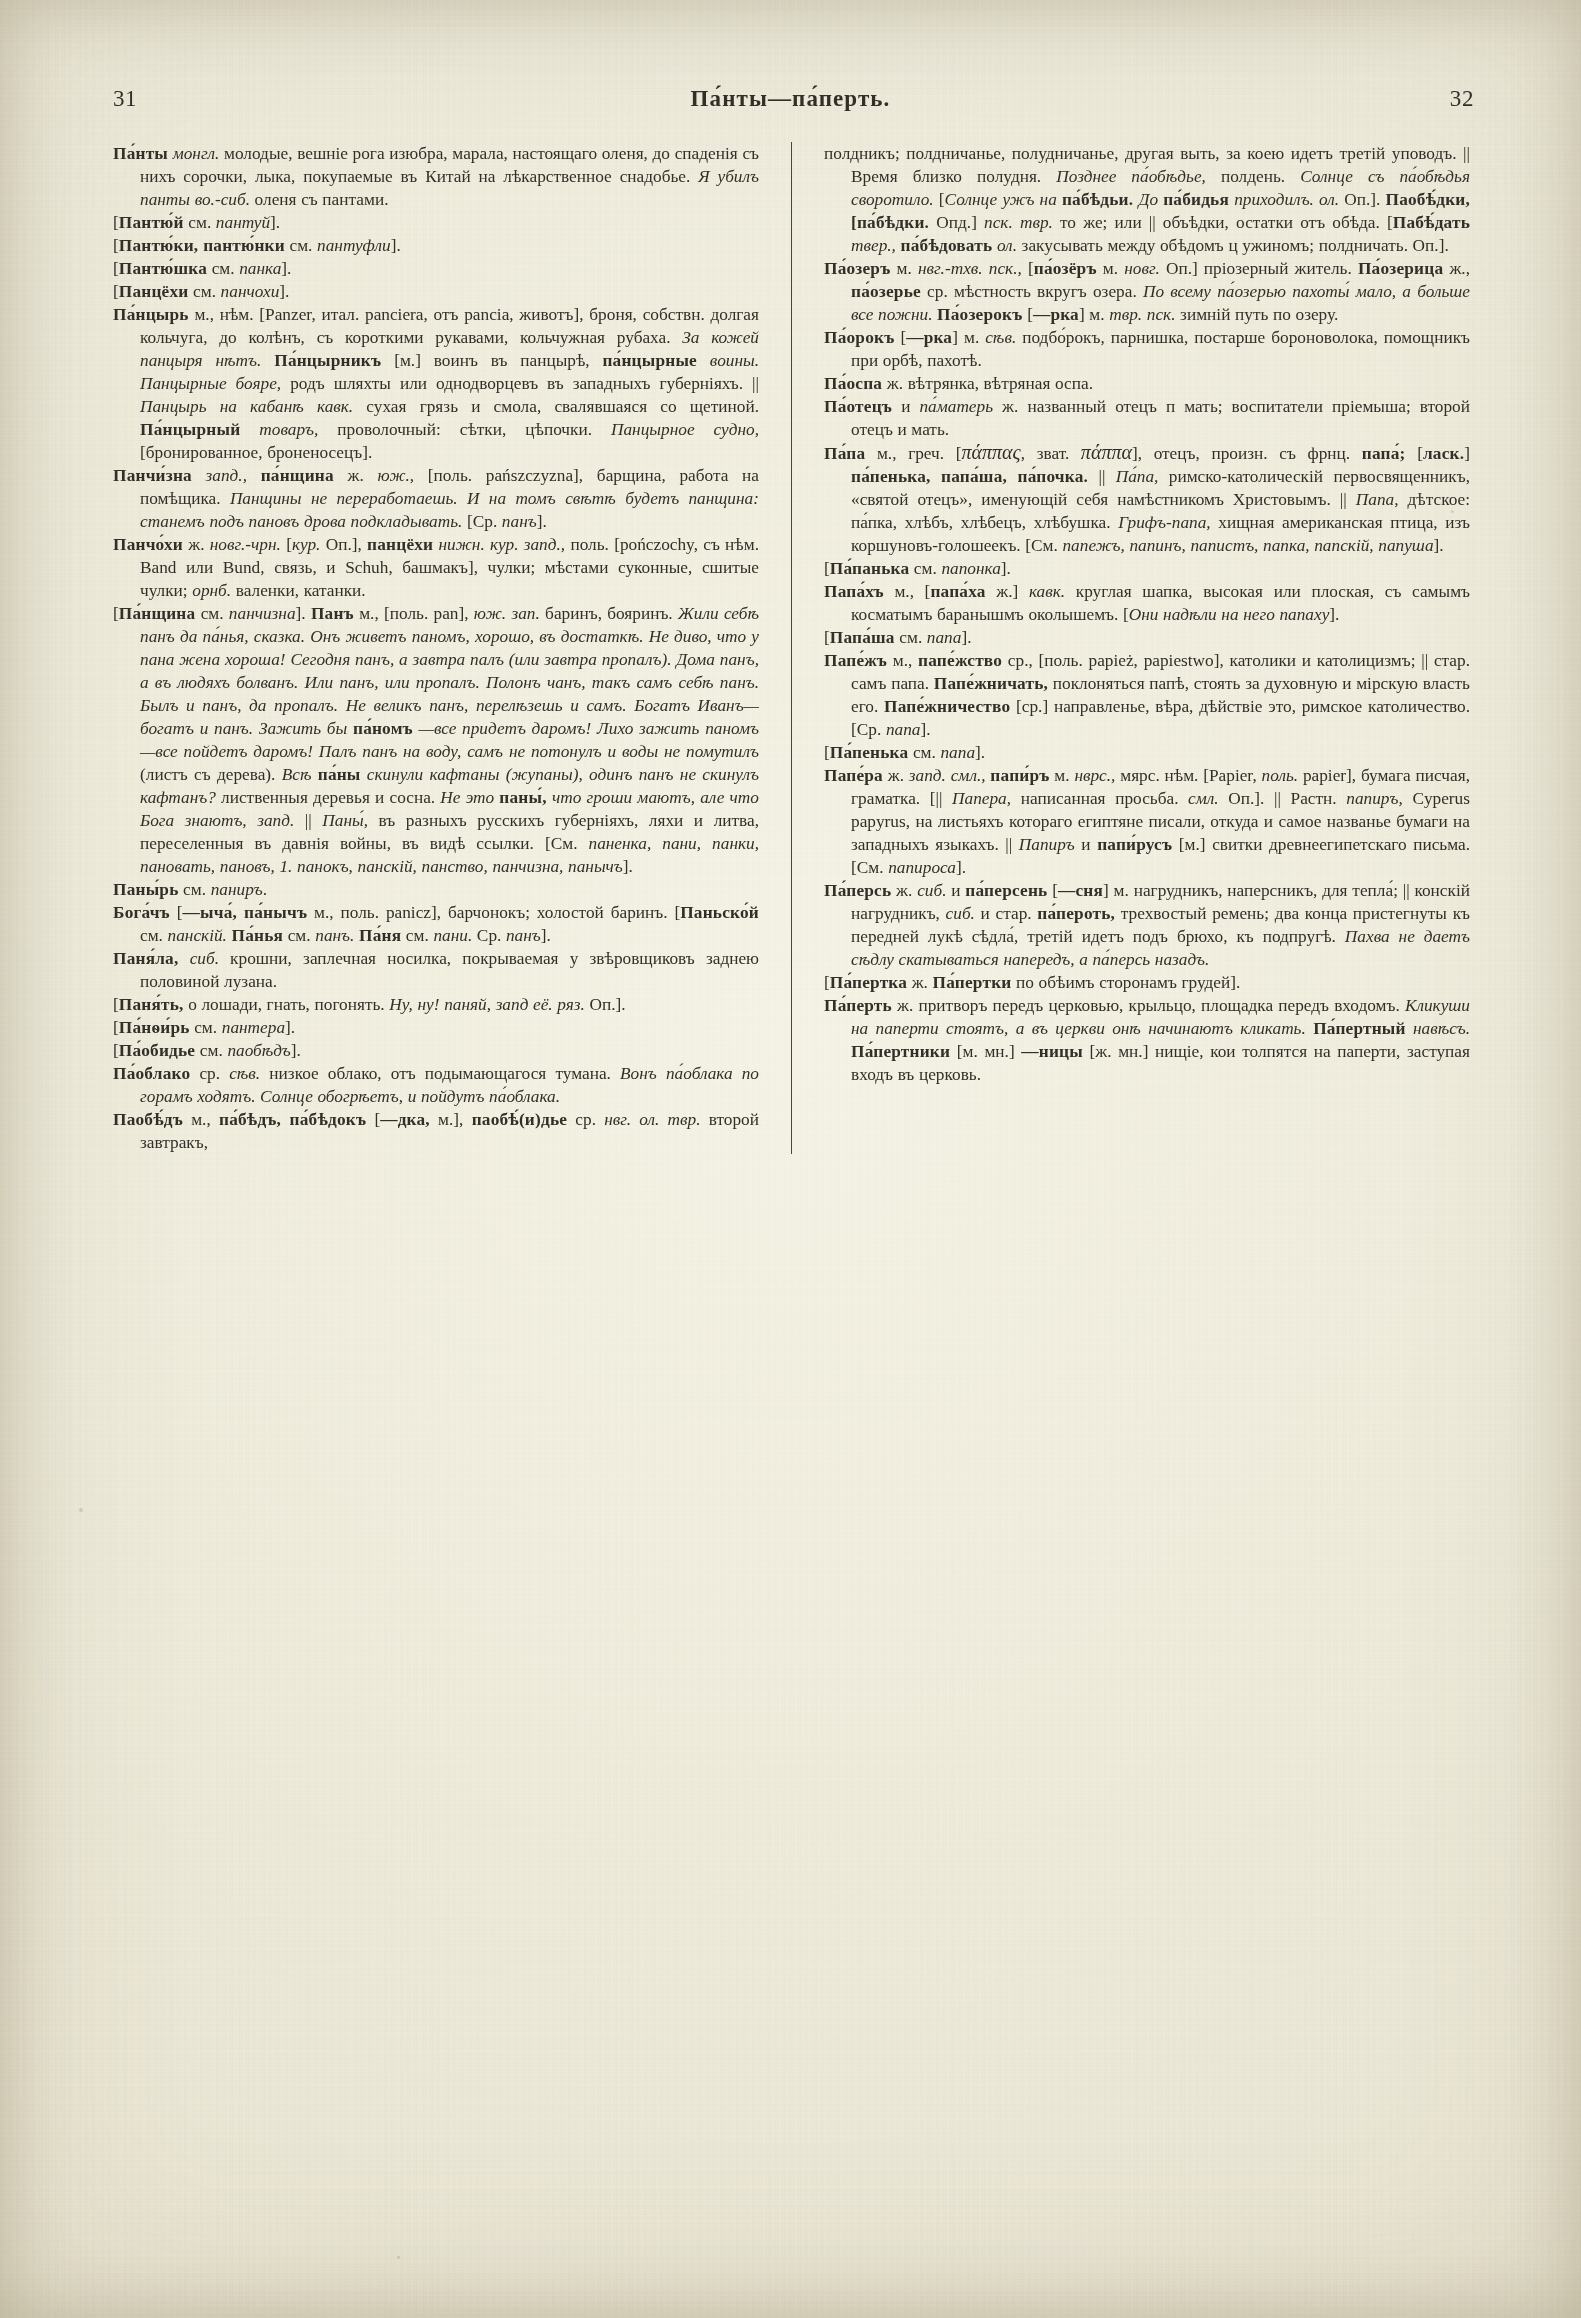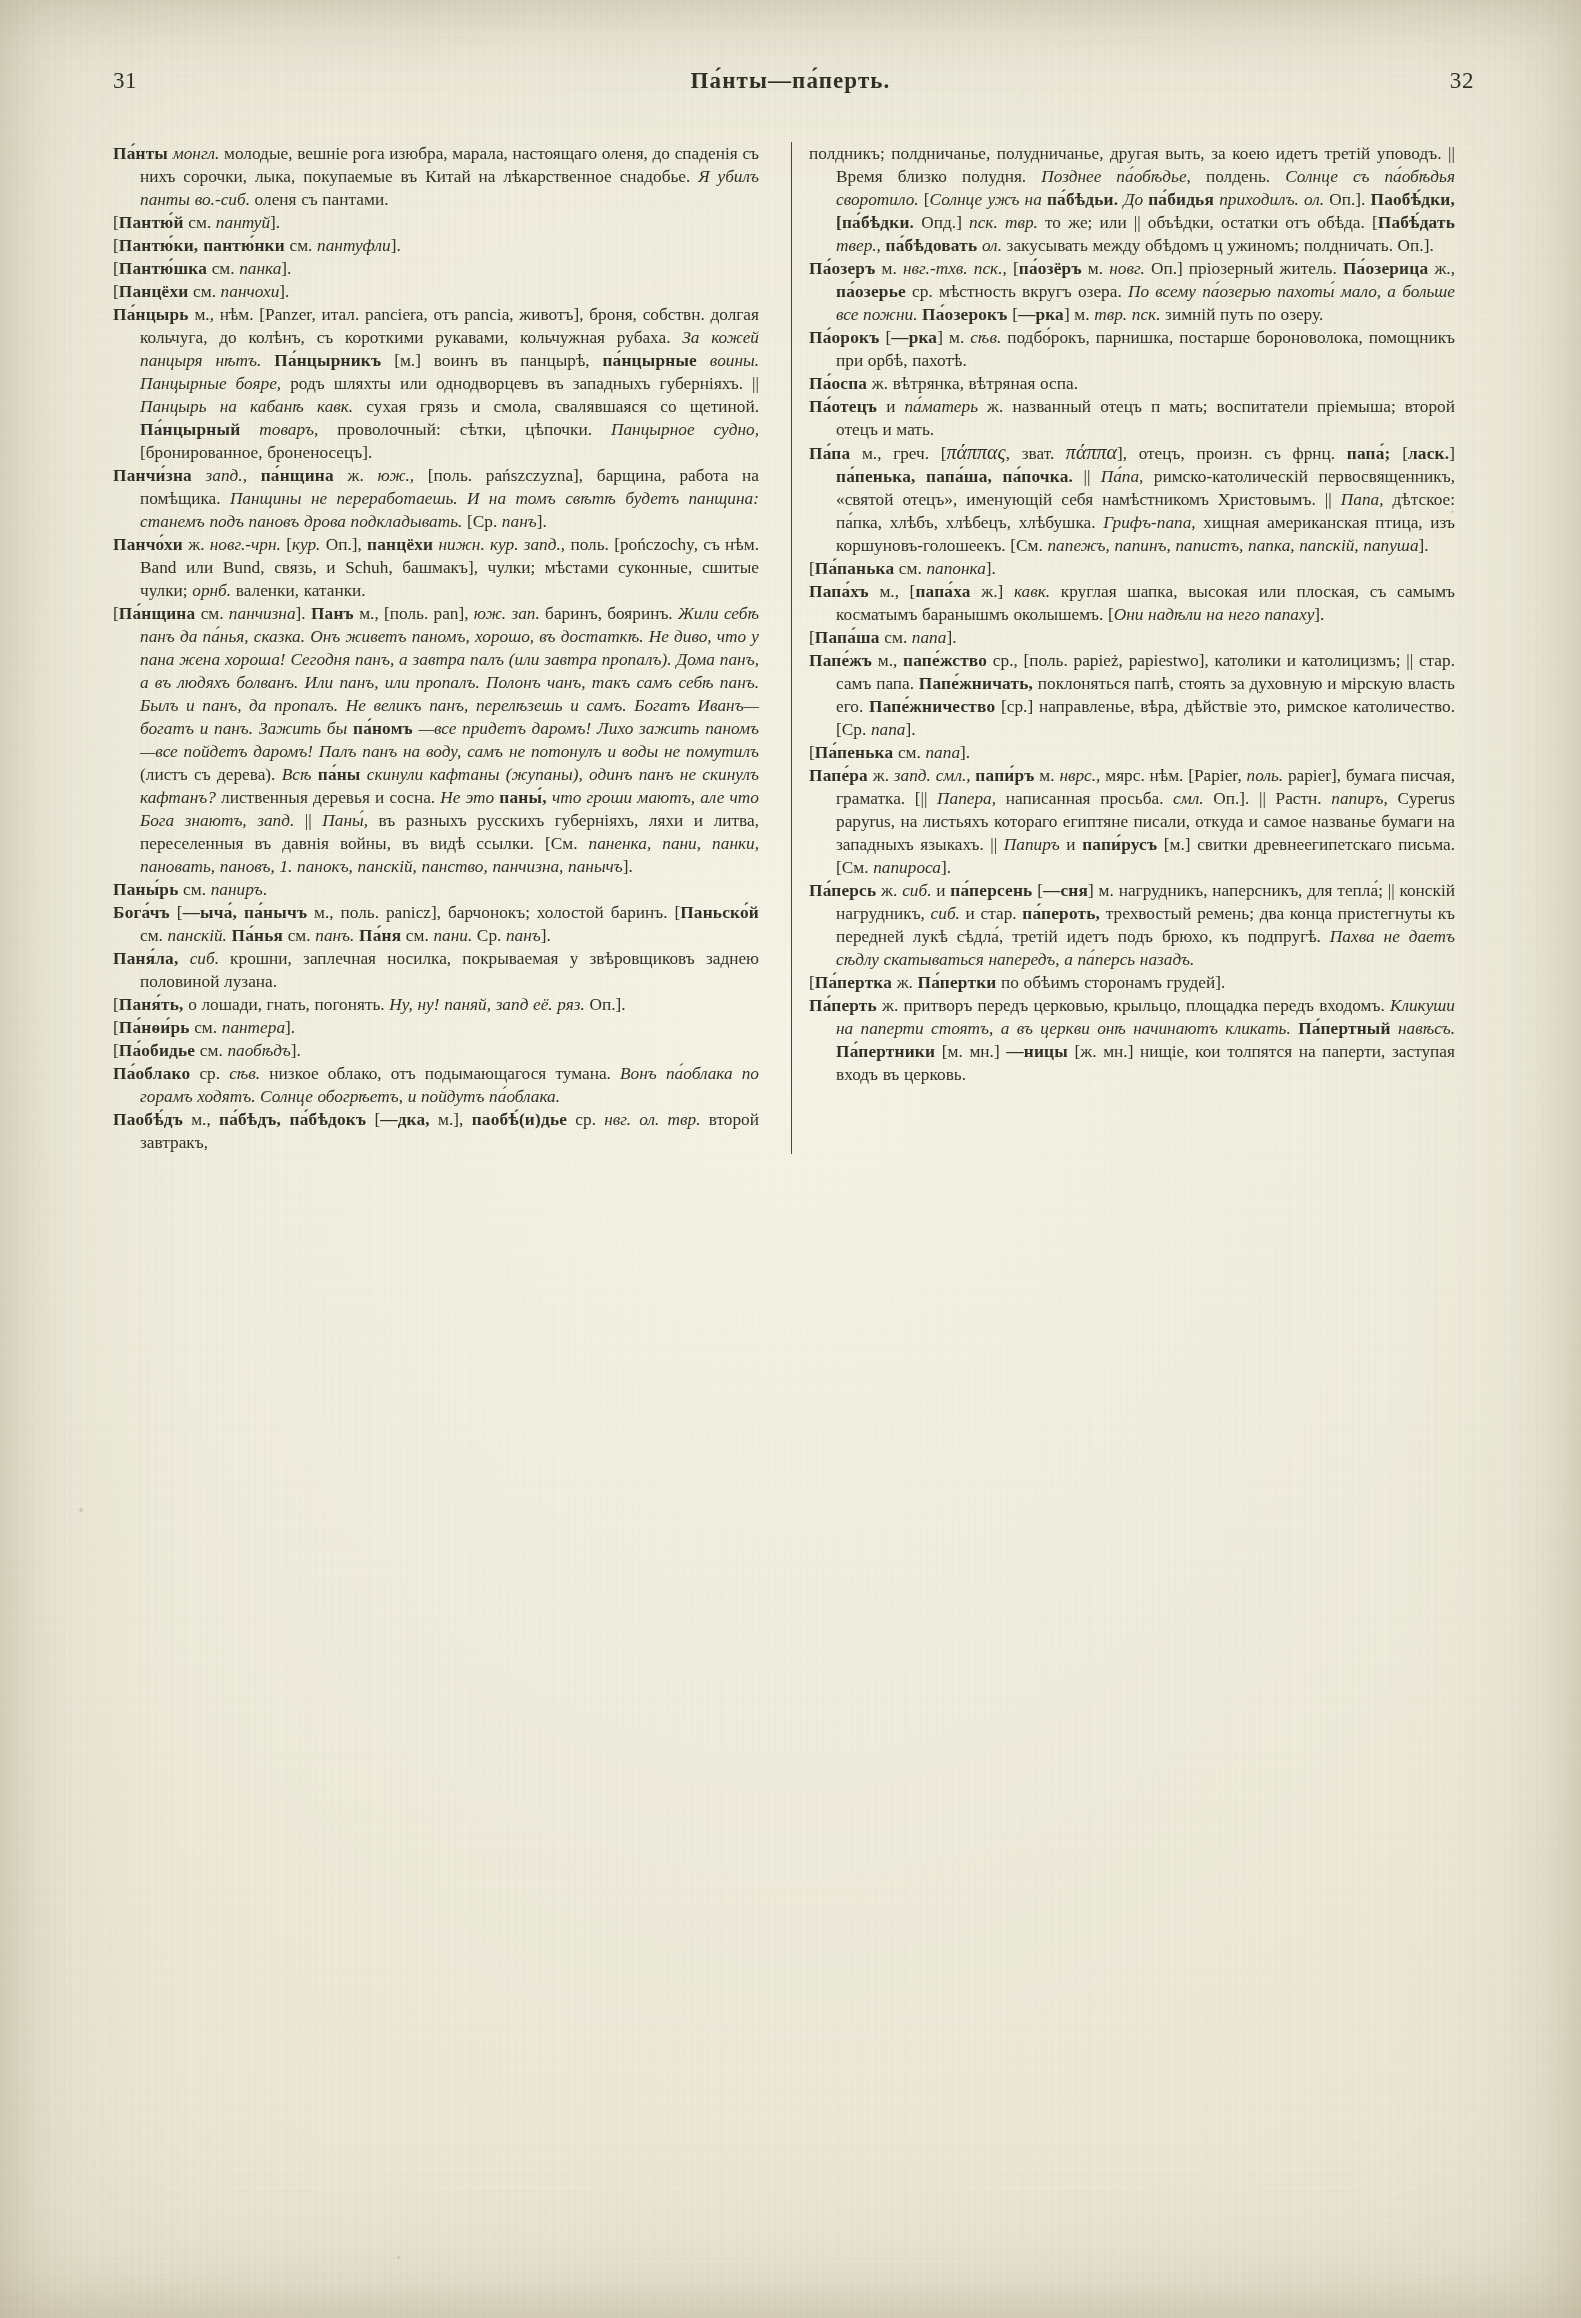--- a/index.html
+++ b/index.html
@@ -33,21 +33,21 @@
     position:absolute;
     left:113px; top:68px;
     width:1361px; height:2177px;
   }
 
   
   .head {
     position:relative;
     height:62px;
     display:flex;
-    align-items:flex-start;
+    align-items:center;
     justify-content:space-between;
   }
   .folio {
     font-size:23px;
     letter-spacing:0.6px;
     color:#33302a;
   }
   .runhead {
     position:absolute;
     left:0; right:6px;
@@ -55,21 +55,21 @@
     font-size:23px;
     font-weight:bold;
     letter-spacing:1.1px;
     color:#2c2922;
   }
 
   
   .cols { display:flex; gap:8px;margin-top:12px; }
   .col { width:646px; }
   .col--left { padding-right:24px; }
-  .col--right { padding-left:17px; border-left:1.1px solid #4a463c; }
+  .col--right { padding-left:32px; border-left:1.1px solid #4a463c; }
 
   .entry {
     font-size:17.3px;
     line-height:23px;
     text-align:justify;
     text-justify:inter-word;
     text-indent:0;
     padding-left:27px;
     margin:0 0 0px 0;
     hyphens:manual;

